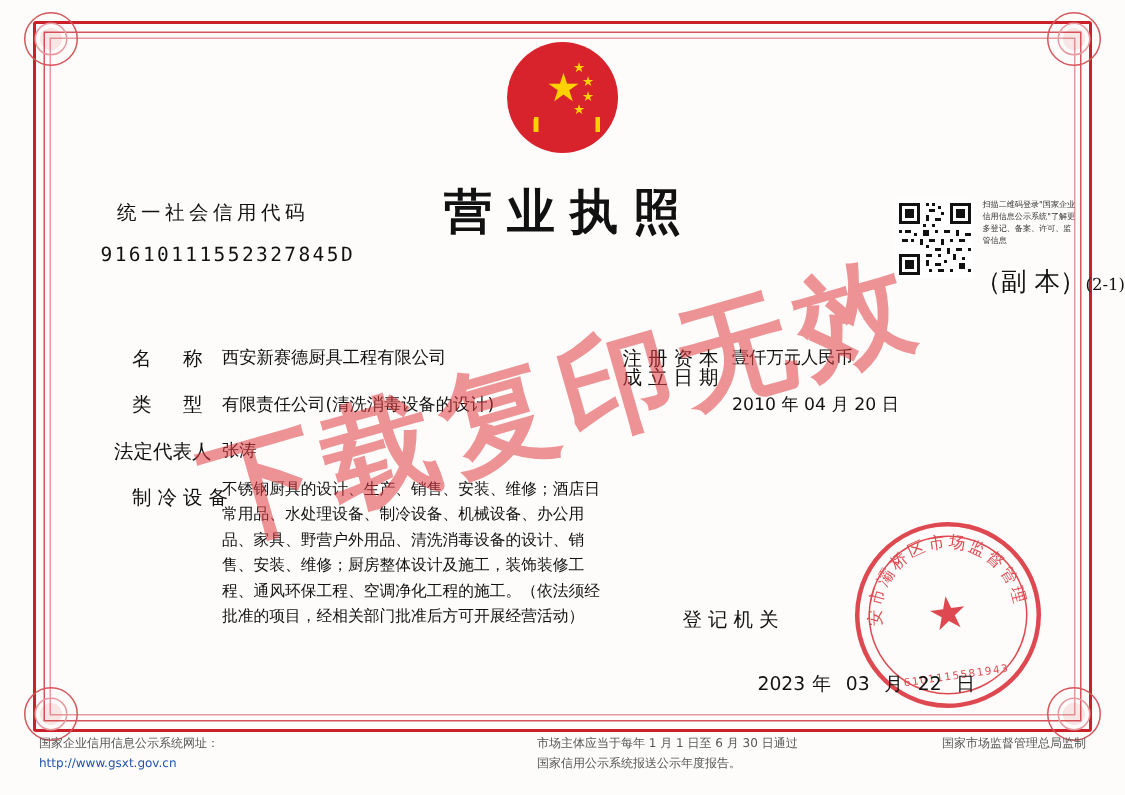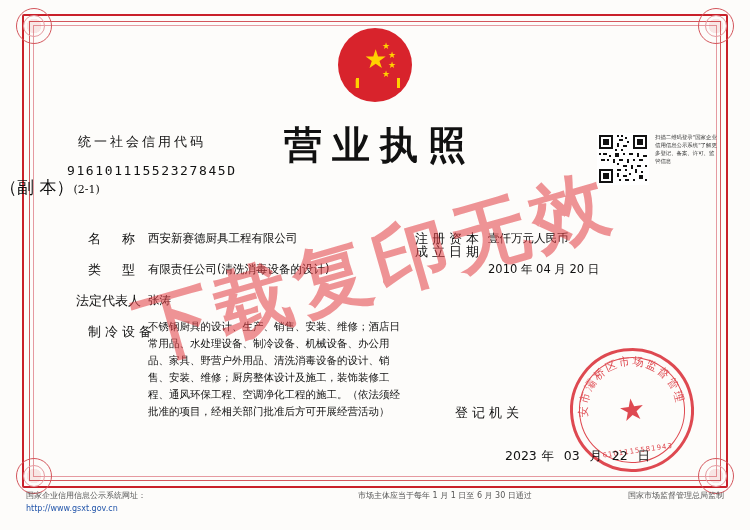--- a/index.html
+++ b/index.html
@@ -74,27 +74,27 @@
     position:absolute;left:18px;top:50px;width:38px;height:10px;
     background:#d8232c;
     border-left:3px solid #ffd100;border-right:3px solid #ffd100;
   }
 
   
   .title{
     position:absolute;left:0;right:0;top:120px;text-align:center;
     font-family:"DejaVu Serif","Liberation Serif",serif;
     font-weight:bold;
-    font-size:38px;
+    font-size:32px;
     letter-spacing:10px;
     color:#111;
     text-indent:10px;
   }
   .subtitle{
-    position:absolute;left:0;right:0;top:176px;text-align:left;
+    position:absolute;left:0;right:0;top:176px;text-align:right;
     font-family:"DejaVu Serif","Liberation Serif",serif;
     font-size:17px;color:#111;
   }
   .subtitle .num{font-size:11px;vertical-align:baseline;}
 
   
   .code-label{
     position:absolute;left:78px;top:133px;
     font-size:13px;letter-spacing:3px;color:#111;
   }
@@ -325,19 +325,20 @@
 
   <div class="watermark">下载复印无效</div>
 
   <div class="footer">
     <div class="foot-left">
       <div>国家企业信用信息公示系统网址：</div>
       <div style="color:#2255aa;">http://www.gsxt.gov.cn</div>
     </div>
     <div class="foot-center">
       <div>市场主体应当于每年 1 月 1 日至 6 月 30 日通过</div>
+      <div>国家信用公示系统报送公示年度报告。</div>
     </div>
     <div class="foot-right">
       <div>国家市场监督管理总局监制</div>
     </div>
   </div>
 
 </div>
 
 </body></html>

